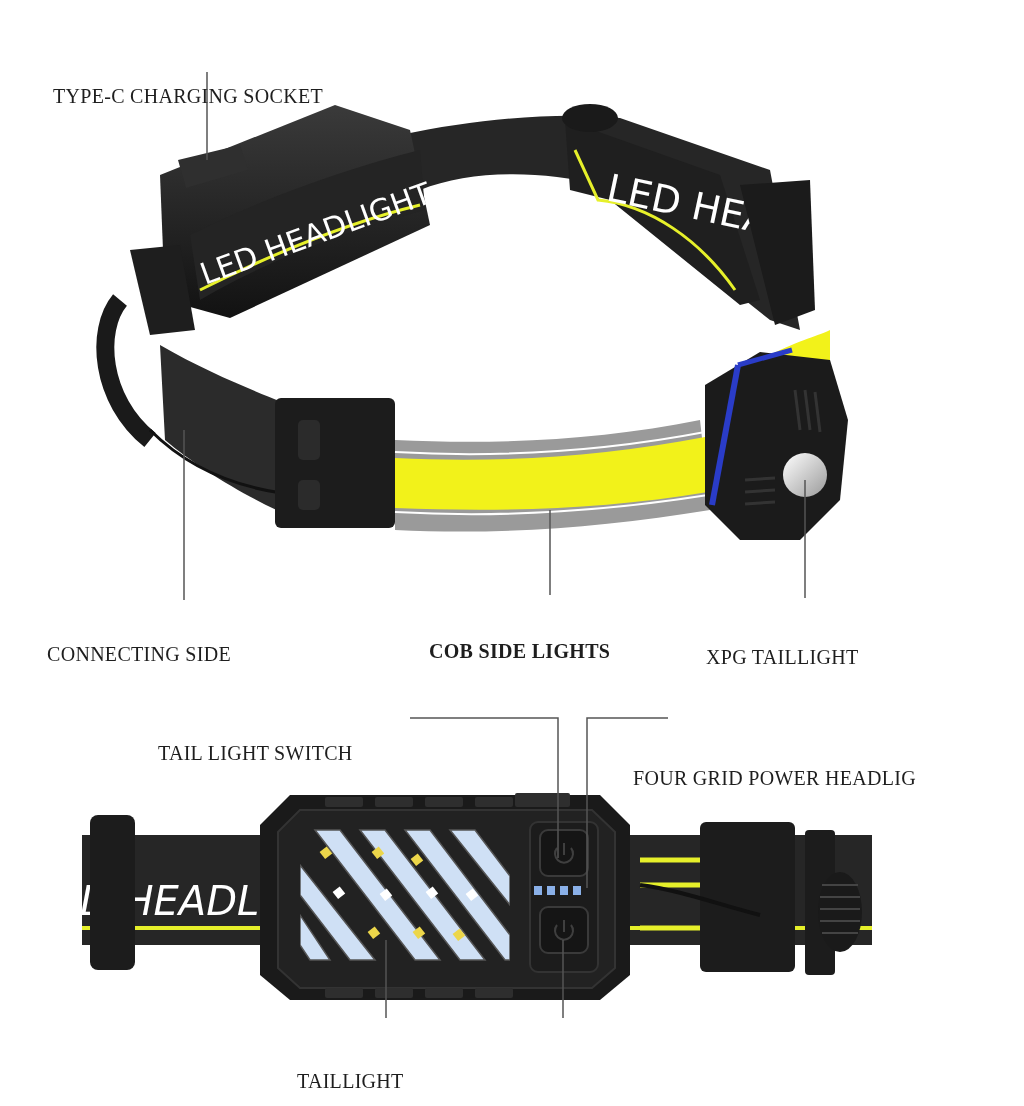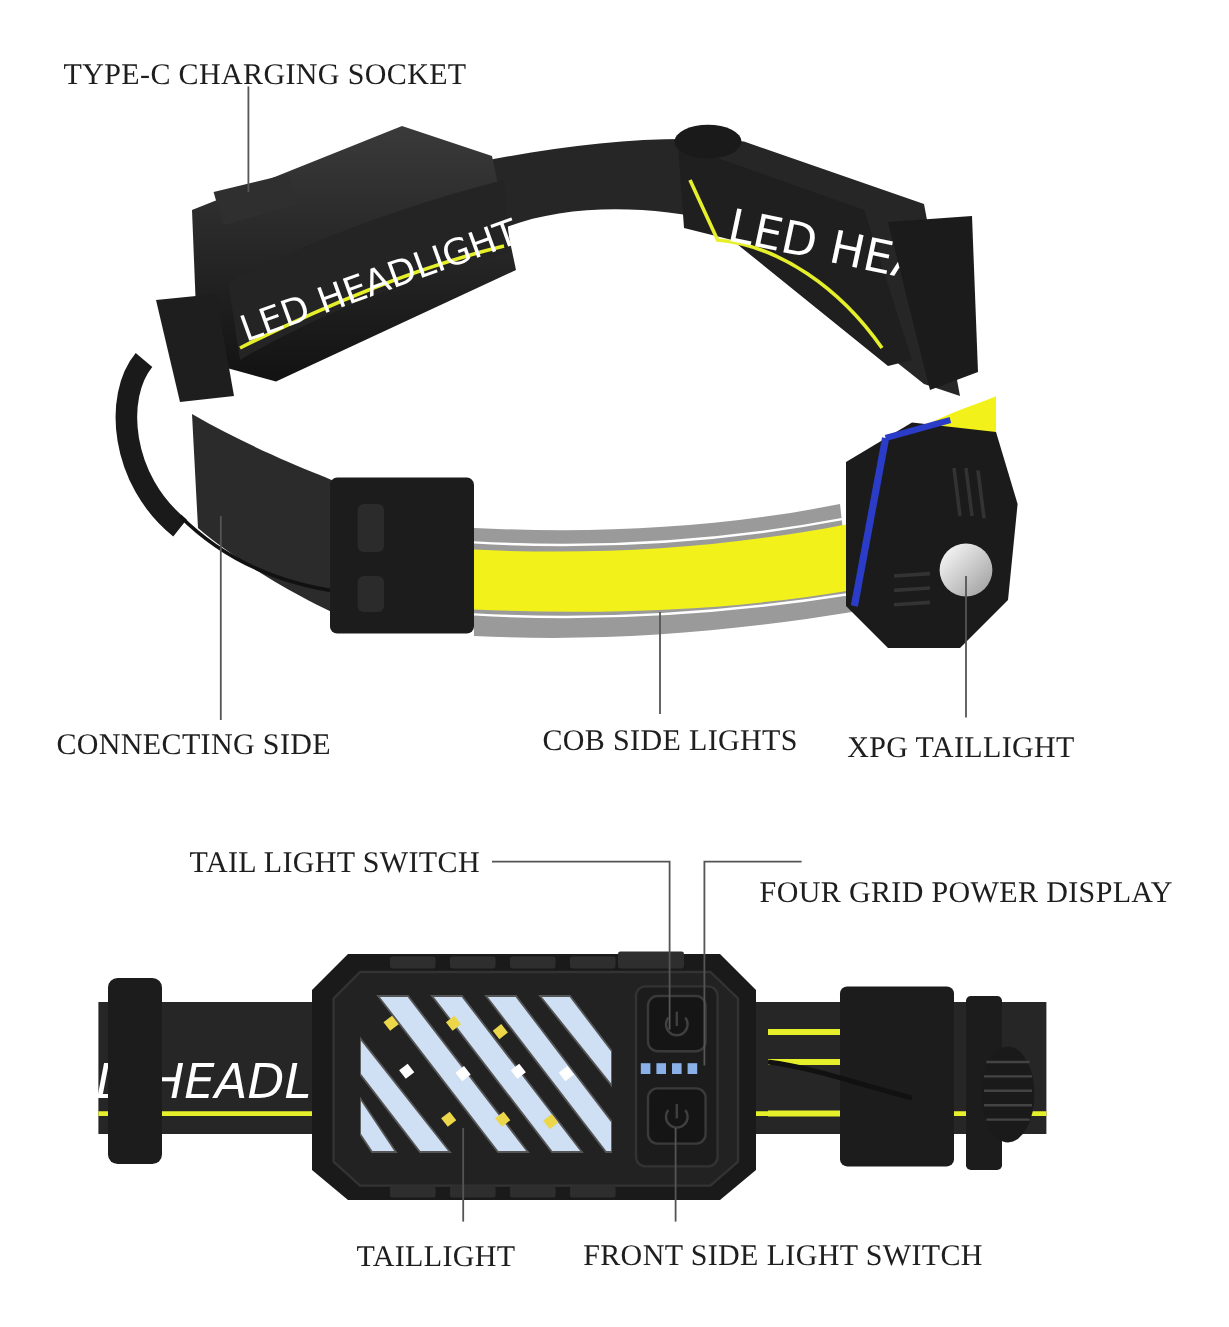--- a/index.html
+++ b/index.html
@@ -1,20 +1,20 @@
 <!DOCTYPE html>
 <html><head>
 <meta charset="utf-8">
 <style>
   html, body { margin:0; padding:0; background:#ffffff; }
   body { width:1024px; height:1106px; position:relative; overflow:hidden;
          font-family:"Liberation Serif", "DejaVu Serif", serif; }
   #stage { position:absolute; left:0; top:0; width:1024px; height:1106px; }
-  .label { position:absolute; color:#1e1e1e; font-size:25px; letter-spacing:0.3px;
-           white-space:nowrap; line-height:1; }
+  .label { position:absolute; color:#1e1e1e; font-size:20px; letter-spacing:0.3px;
+           white-space:nowrap; line-height:1;margin-top:36px; }
   svg { position:absolute; left:0; top:0; }
 </style>
 </head>
 <body>
 
 <div id="stage">
 
   <svg width="1024" height="1106" viewBox="0 0 1024 1106">
     <defs>
       <linearGradient id="bodyGrad" x1="0" y1="0" x2="0" y2="1">
@@ -180,20 +180,19 @@
     <g stroke="#555555" stroke-width="1.5" fill="none">
       <polyline points="410,718 558,718 558,858"></polyline>
       <polyline points="668,718 587,718 587,888"></polyline>
       <line x1="386" y1="940" x2="386" y2="1018"></line>
       <line x1="563" y1="940" x2="563" y2="1018"></line>
     </g>
   </svg>
 
   <div class="label" style="left:53px; top:50px;">TYPE-C CHARGING SOCKET</div>
   <div class="label" style="left:47px; top:608px;">CONNECTING SIDE</div>
-  <div class="label" style="left:452px; top:605px;">COB SIDE LIGHTS</div>
+  <div class="label" style="left:429px; top:605px;font-weight:bold;">COB SIDE LIGHTS</div>
   <div class="label" style="left:706px; top:611px;">XPG TAILLIGHT</div>
 
   <div class="label" style="left:158px; top:707px;text-align:center;">TAIL LIGHT SWITCH</div>
-  <div class="label" style="left:633px; top:732px;">FOUR GRID POWER DISPLAY</div>
+  <div class="label" style="left:633px; top:732px;">FOUR GRID POWER HEADLIG</div>
   <div class="label" style="left:297px; top:1035px;">TAILLIGHT</div>
-  <div class="label" style="left:486px; top:1034px;">FRONT SIDE LIGHT SWITCH</div>
 </div>
 
 </body></html>

